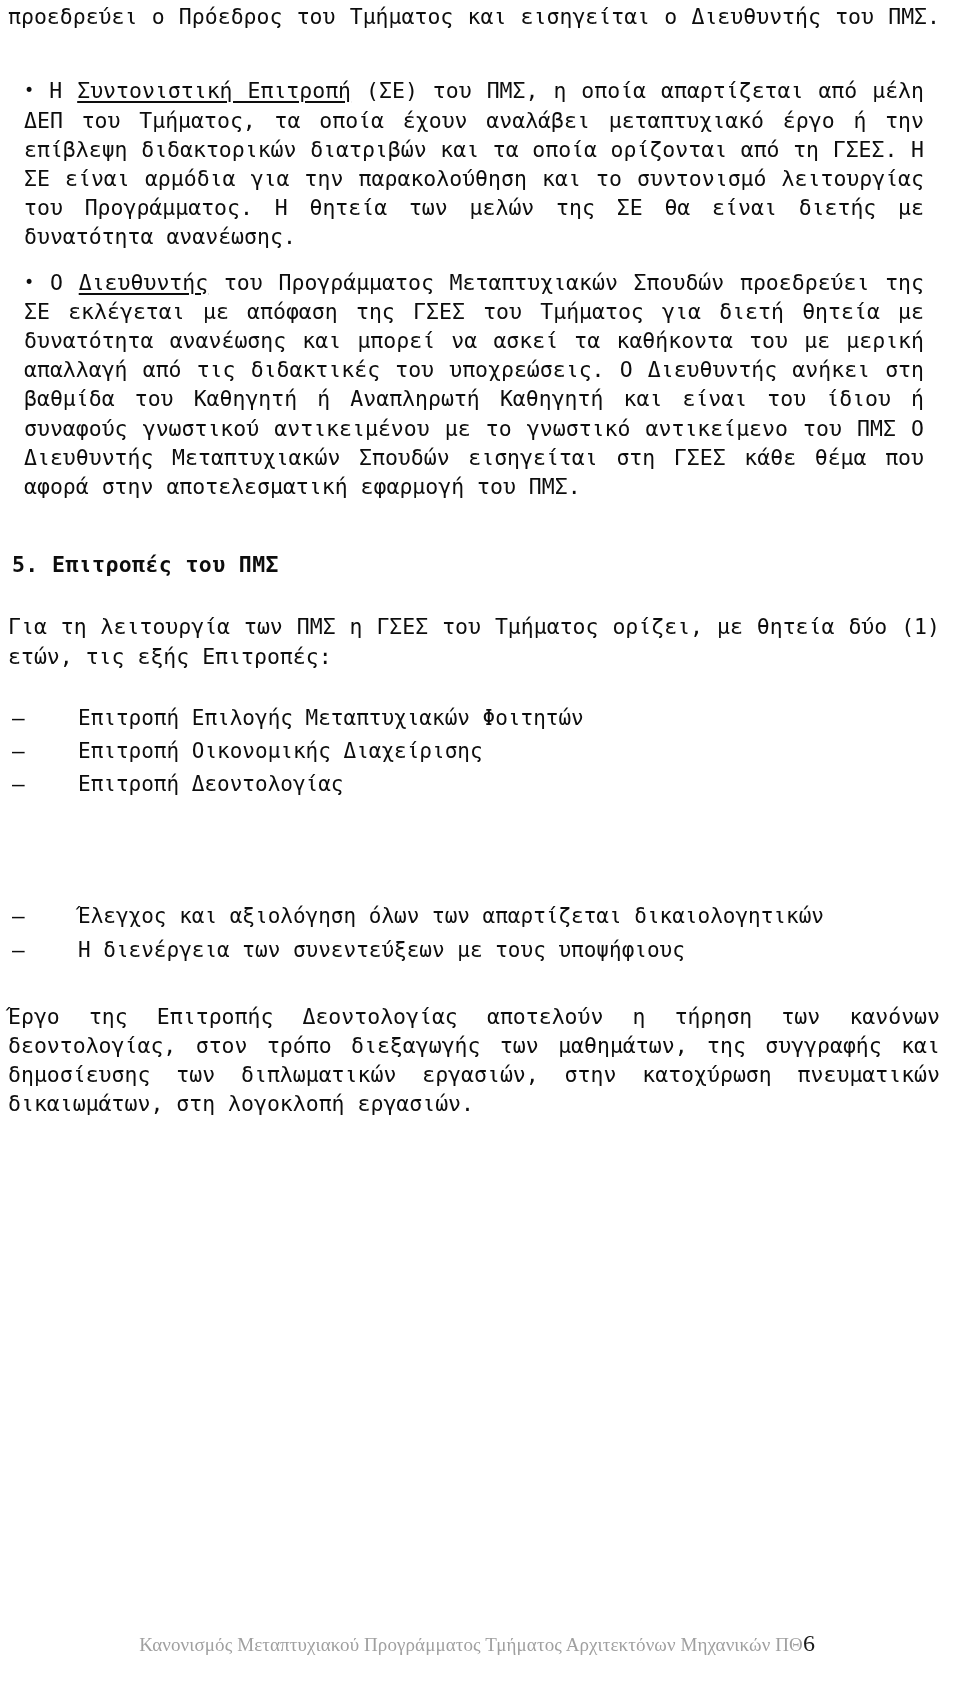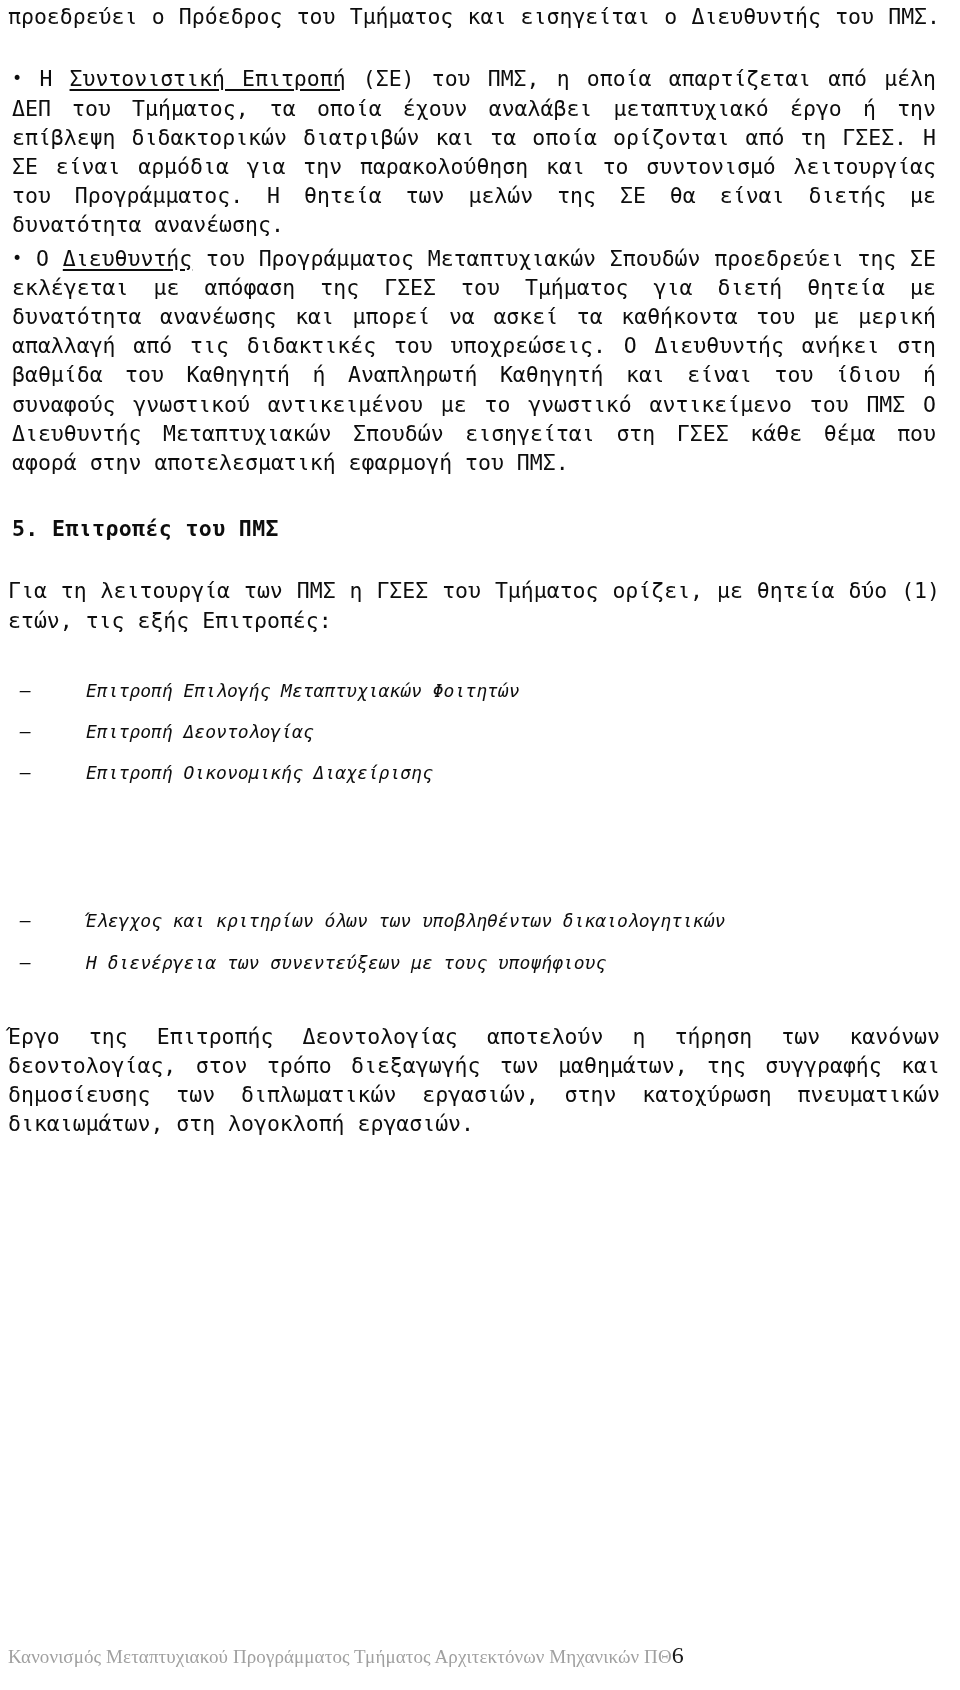--- a/index.html
+++ b/index.html
@@ -52,43 +52,42 @@
     content: "";
     display: inline-block;
     width: 100%;
   }
 
   
   .bullet-para {
     font-size: 21.5px;
     line-height: 29.2px;
     text-align: justify;
-    margin: 4px;
+    margin: 16px;
     position: relative;
   }
   .bullet-para .bullet-glyph {
     font-size: 17px;
     line-height: 29.2px;
     vertical-align: 2px;
   }
 
   
   .dash-list {
     list-style: none;
     margin: 0;
     padding: 0;
   }
   .dash-item {
-    font-size: 18px;
+    font-size: 21px;
     line-height: 29.2px;
     text-align: justify;
     padding-left: 66px;
     text-indent: -33px;
-    margin: 12px;
-    font-style: italic;
+    margin: 4px;
   }
   .dash-item .dash-glyph {
     display: inline-block;
     width: 33px;
   }
   .dash-item.wide {
     padding-left: 66px;
     text-indent: -33px;
   }
 
@@ -105,25 +104,25 @@
     text-underline-offset: 3px;
   }
   .spacer-md { height: 29px; }
   .spacer-lg { height: 33px; }
 
   
   .footer {
     position: absolute;
     left: 8px;
     right: 8px;
-    bottom: 18px;
+    bottom: 30px;
     height: 30px;
     display: flex;
     align-items: baseline;
-    justify-content: flex-start;
+    justify-content: center;
     font-family: "Liberation Serif", "DejaVu Serif", serif;
   }
   .footer-text {
     font-size: 19px;
     color: #a0a0a0;
     letter-spacing: 0.1px;
     white-space: nowrap;
   }
   .footer-page {
     font-size: 24px;
@@ -149,34 +148,34 @@
     <h2 class="heading">5. Επιτροπές του ΠΜΣ</h2>
 
     <div class="spacer-md"></div>
 
     <p class="para">Για τη λειτουργία των ΠΜΣ η ΓΣΕΣ του Τμήματος ορίζει, με θητεία δύο (1) ετών, τις εξής Επιτροπές:</p>
 
     <div class="spacer-md"></div>
 
     <ul class="dash-list">
       <li class="dash-item"><span class="dash-glyph">–</span><span>Επιτροπή Επιλογής Μεταπτυχιακών Φοιτητών</span></li>
+      <li class="dash-item"><span class="dash-glyph">–</span><span>Επιτροπή Οικονομικής Διαχείρισης</span></li>
       <li class="dash-item"><span class="dash-glyph">–</span><span>Επιτροπή Δεοντολογίας</span></li>
-      <li class="dash-item"><span class="dash-glyph">–</span><span>Επιτροπή Οικονομικής Διαχείρισης</span></li>
     </ul>
 
     <div class="spacer-lg"></div>
 
 
     <div class="spacer-lg"></div>
 
 
     <div class="spacer-md"></div>
 
     <ul class="dash-list">
-      <li class="dash-item wide"><span class="dash-glyph">–</span><span>Έλεγχος και κριτηρίων όλων των υποβληθέντων δικαιολογητικών</span></li>
+      <li class="dash-item wide"><span class="dash-glyph">–</span><span>Έλεγχος και αξιολόγηση όλων των απαρτίζεται δικαιολογητικών</span></li>
       <li class="dash-item wide"><span class="dash-glyph">–</span><span>Η διενέργεια των συνεντεύξεων με τους υποψήφιους</span></li>
     </ul>
 
     <div class="spacer-lg"></div>
 
     <p class="para">Έργο της Επιτροπής Δεοντολογίας αποτελούν η τήρηση των κανόνων δεοντολογίας, στον τρόπο διεξαγωγής των μαθημάτων, της συγγραφής και δημοσίευσης των διπλωματικών εργασιών, στην κατοχύρωση πνευματικών δικαιωμάτων, στη λογοκλοπή εργασιών.</p>
 
   </div>
 
   <div class="footer">

